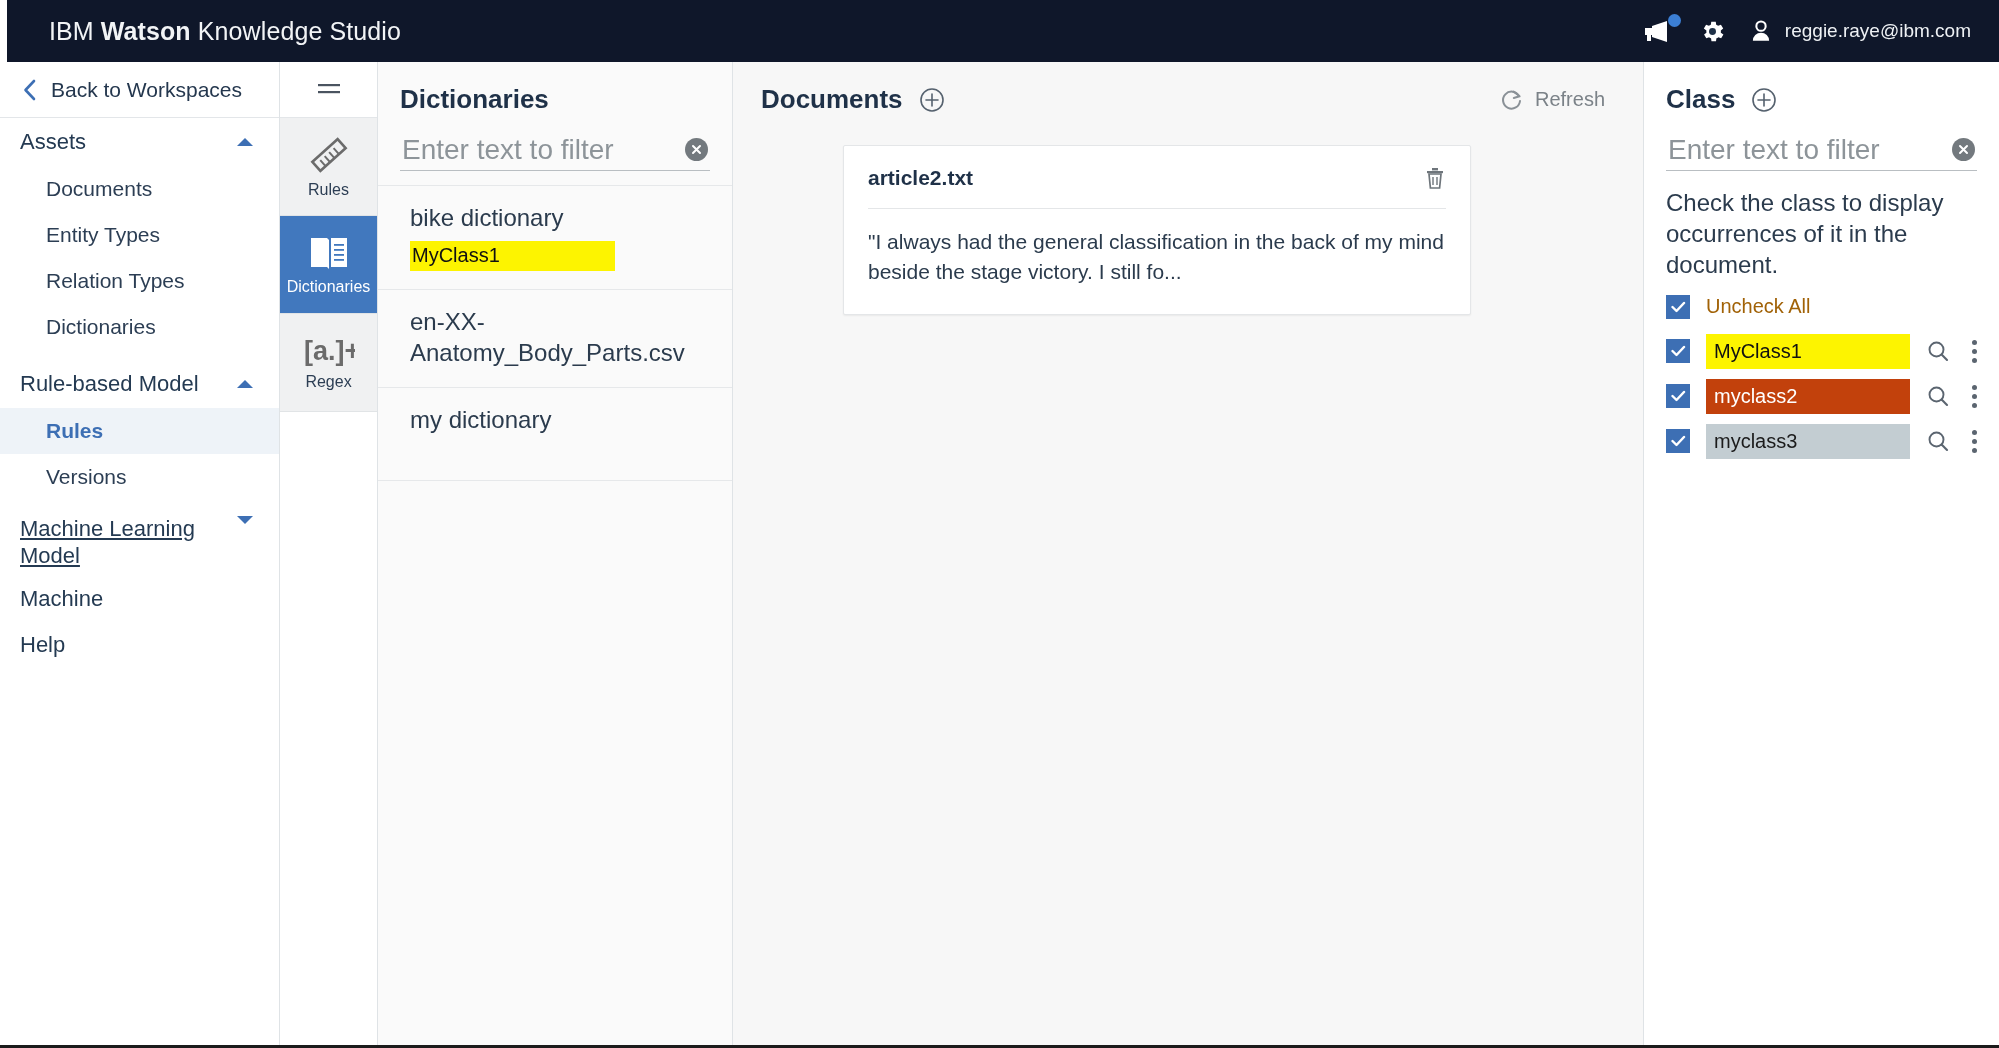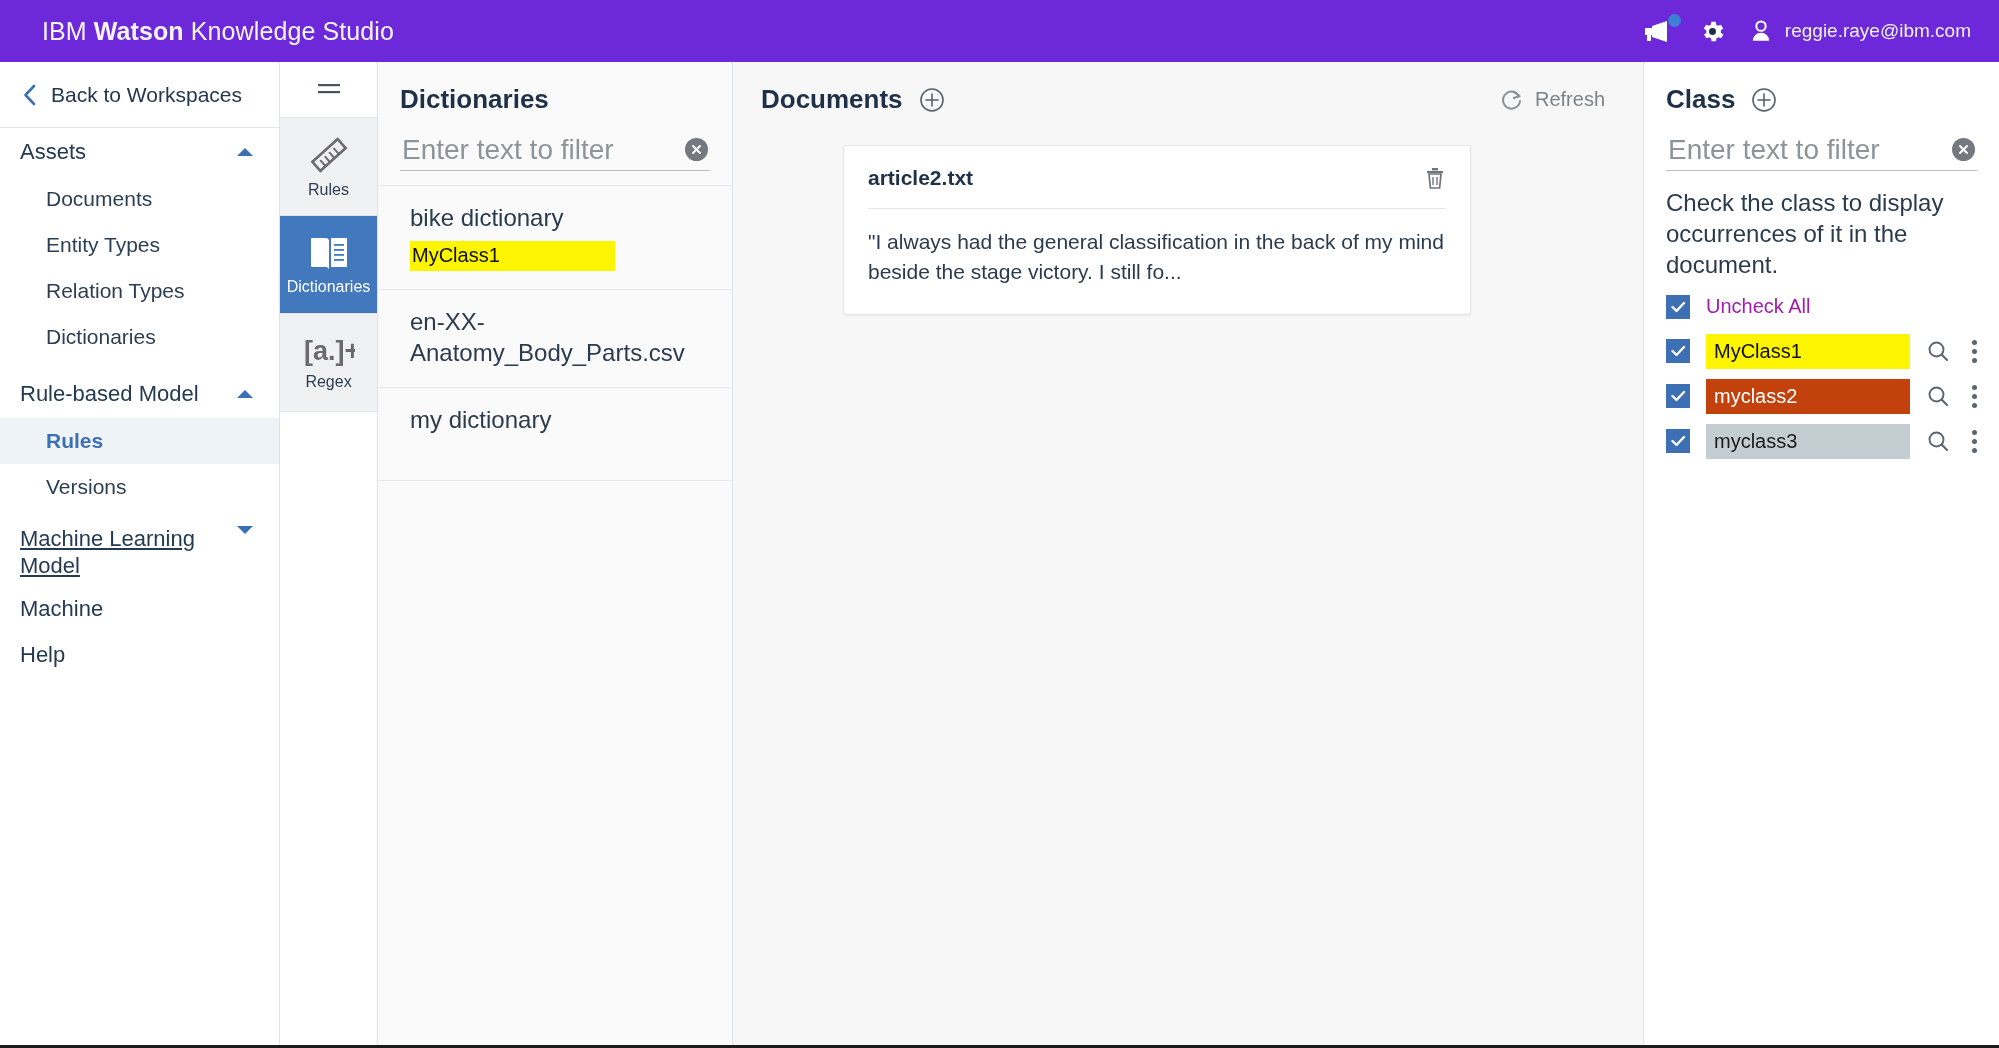--- a/index.html
+++ b/index.html
@@ -7,24 +7,25 @@
     width: 1999px; height: 1048px;
     font-family: "Liberation Sans", sans-serif;
     background: #ffffff;
     overflow: hidden;
   }
   #app { position: relative; width: 1999px; height: 1048px; display: flex; flex-direction: column; }
 
   
   .topbar {
     height: 62px; min-height: 62px;
-    background: #6d28d9;
+    background: #0f172a;
     display: flex; align-items: center;
     padding: 0 28px 0 42px;
     color: #ffffff;
+    margin-left: 7px;
   }
   .brand { font-size: 25px; letter-spacing: .1px; color: #f2f4f6; white-space: nowrap; }
   .brand b { font-weight: 700; }
   .topbar-spacer { flex: 1; }
   .topbar-actions { display: flex; align-items: center; gap: 22px; }
   .ticon { position: relative; display: flex; align-items: center; justify-content: center; cursor: pointer; }
   .notif-dot {
     position: absolute; top: -5px; right: -4px;
     width: 13px; height: 13px; border-radius: 50%;
     background: #3c7fd4;
@@ -36,21 +37,21 @@
   .body-row { flex: 1; display: flex; min-height: 0; border-bottom: 3px solid #1b1b1b; }
 
   
   .leftnav {
     width: 280px; min-width: 280px;
     background: #ffffff;
     border-right: 1px solid #dfe3e6;
     display: flex; flex-direction: column;
   }
   .back-row {
-    height: 66px; display: flex; align-items: center; gap: 14px;
+    height: 56px; display: flex; align-items: center; gap: 14px;
     padding: 4px 22px; border-bottom: 1px solid #e3e6e9; cursor: pointer;
   }
   .back-label { font-size: 21px; color: #24374e; white-space: nowrap; }
   .nav-group {
     display: flex; align-items: center; justify-content: space-between;
     padding: 0 26px 0 20px; height: 48px; cursor: pointer;
   }
   .nav-group span.lbl { font-size: 22px; color: #243a52; }
   .nav-link-group { padding: 6px 26px 6px 20px; height: auto; min-height: 48px; align-items: flex-start; }
   .nav-link-group .lbl {
@@ -162,21 +163,21 @@
   
   .classpanel {
     width: 355px; min-width: 355px; background: #ffffff;
     display: flex; flex-direction: column;
   }
   .class-hint {
     padding: 16px 22px 10px 22px; font-size: 24px;
     line-height: 1.3; color: #2b3b4d;
   }
   .uncheck-row { display: flex; align-items: center; gap: 16px; padding: 4px 22px 10px 22px; cursor: pointer; }
-  .uncheck-label { font-size: 20px; color: #a21caf; }
+  .uncheck-label { font-size: 20px; color: #a16207; }
   .cbox {
     width: 24px; height: 24px; min-width: 24px; background: #3d6fb4;
     display: flex; align-items: center; justify-content: center; cursor: pointer;
   }
   .class-row { display: flex; align-items: center; gap: 16px; padding: 5px 16px 5px 22px; }
   .class-chip {
     flex: 1; padding: 5px 8px 6px 8px; font-size: 20px; line-height: 1.2;
     white-space: nowrap; overflow: hidden; cursor: pointer;
   }
   .row-icon { cursor: pointer; display: flex; align-items: center; justify-content: center; }

